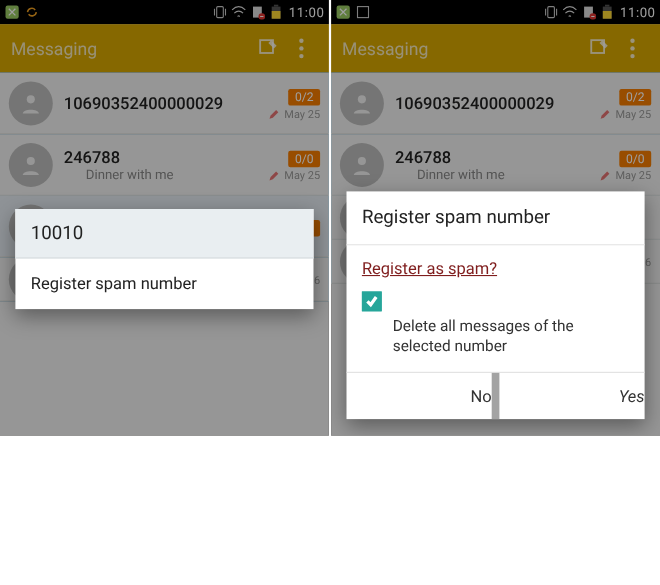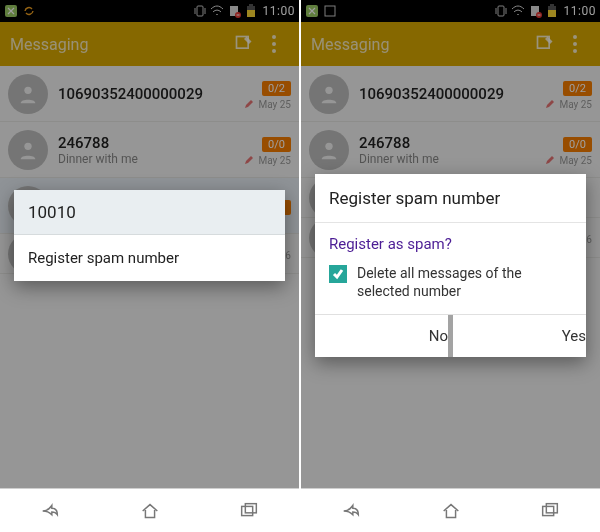--- a/index.html
+++ b/index.html
@@ -1,17 +1,17 @@
 <!DOCTYPE html>
 <html><head>
 <meta charset="utf-8">
 <style>
   * { box-sizing: border-box; margin: 0; padding: 0; font-family: Roboto, Arial, sans-serif; }
   body { background: #fff; }
-  .stage { width: 600px; height: 532px; display: flex; gap: 2px; }
+  .stage { width: 600px; height: 396px; display: flex; gap: 2px; }
   .phone { width: 299px; height: 532px; background: #000; position: relative; overflow: hidden; }
   .screen { position: absolute; inset: 0; background: #f3f3f2; }
   .dim { position: absolute; inset: 0; background: rgba(0,0,0,0.38); pointer-events: none; }
 
   
   .status { height: 22px; background: #000; color: #fff; display: flex; align-items: center; padding: 0 4px; font-size: 10px; }
   .status .left { display: flex; gap: 4px; align-items: center; }
   .status .spacer { flex: 1; }
   .status .right { display: flex; gap: 3px; align-items: center; }
   .st-ic { width: 14px; height: 14px; display: inline-flex; align-items: center; justify-content: center; }
@@ -26,44 +26,44 @@
   .overflow-dots { width: 20px; display: flex; flex-direction: column; align-items: center; gap: 3px; }
   .overflow-dots span { width: 4px; height: 4px; background: rgba(255,255,255,0.8); border-radius: 50%; }
 
   
   .list { background: #0369a1; }
   .conv { display: flex; align-items: center; height: 56px; padding: 4px 8px; border-bottom: 1px solid #e4e4e0; background: #f3f3f2; }
   .avatar { width: 40px; height: 40px; border-radius: 50%; background: #bdbdbd; display: flex; align-items: center; justify-content: center; margin-right: 10px; flex: 0 0 40px; }
   .avatar svg { width: 22px; height: 22px; fill: #f3f3f2; }
   .mid { flex: 1; min-width: 0; }
   .conv .name { font-size: 15px; color: #222; font-weight: 500; white-space: nowrap; overflow: hidden; text-overflow: ellipsis; }
-  .conv .snippet { font-size: 12px; color: #888; white-space: nowrap; overflow: hidden; text-overflow: ellipsis; }
+  .conv .snippet { font-size: 12px; color: #888; white-space: nowrap; overflow: hidden; text-overflow: ellipsis; margin-left: 20px; }
   .meta { text-align: right; }
   .badge { display: inline-block; background: #f57c00; color: #fff; font-size: 11px; padding: 1px 6px; border-radius: 2px; margin-left: 32px; }
   .dateline { display: flex; align-items: flex-start; justify-content: flex-end; gap: 4px; font-size: 10px; color: #999; margin-top: 3px; }
   .pencil { width: 10px; height: 10px; color: #e57373; }
   .pencil svg { width: 10px; height: 10px; }
 
   
   .popup-ctx { position: absolute; left: 14px; right: 14px; top: 190px; background: #fff; box-shadow: 0 6px 18px rgba(0,0,0,0.4); }
   .popup-ctx .hdr { background: #e9eef1; padding: 12px 14px; font-size: 17px; color: #222; border-bottom: 1px solid #d6dbdd; }
   .ctx-item { padding: 14px; font-size: 15px; color: #222; border-bottom: 1px solid #eceff0; }
   .ctx-item:last-child { border-bottom: none; }
 
   
   .dialog { position: absolute; left: 14px; right: 14px; top: 174px; background: #fff; box-shadow: 0 6px 18px rgba(0,0,0,0.4); }
   .dialog .d-title { padding: 14px; font-size: 17px; color: #222; border-bottom: 1px solid #e4e4e4; }
-  .dialog .d-msg { padding: 12px 14px 6px; font-size: 15px; color: #4c1d95; }
+  .dialog .d-msg { padding: 12px 14px 6px; font-size: 15px; color: #7f1d1d; text-decoration: underline; }
   .d-check { display: flex; align-items: flex-start; gap: 10px; padding: 6px 14px 14px; }
   .chk { width: 18px; height: 18px; border: 2px solid #26a69a; background: #26a69a; flex: 0 0 18px; display: flex; align-items: center; justify-content: center; }
   .chk svg { width: 12px; height: 12px; stroke: #fff; stroke-width: 3; fill: none; }
-  .chk-label { font-size: 14px; color: #333; line-height: 1.25; }
+  .chk-label { font-size: 14px; color: #333; line-height: 1.25; margin-top: 24px; }
   .d-buttons { display: flex; border-top: 1px solid #e0e0e0; }
   .d-btn { flex: 1; text-align: right; padding: 12px 0; font-size: 15px; color: #333; }
-  .d-btn + .d-btn { border-left: 5px solid #a3a3a3; }
+  .d-btn + .d-btn { border-left: 7px solid #a3a3a3; font-style: italic; }
 
   
   .nav { position: absolute; left: 0; right: 0; bottom: 0; height: 44px; background: #fff; border-top: 1px solid #cfcfcf; display: flex; }
   .nav .nbtn { flex: 1; display: flex; align-items: center; justify-content: center; color: #777; }
   .nav svg { width: 22px; height: 22px; stroke: #777; fill: none; stroke-width: 1.6; }
 
   .conv.partial { height: 40px; }
 </style>
 </head>
 <body>

